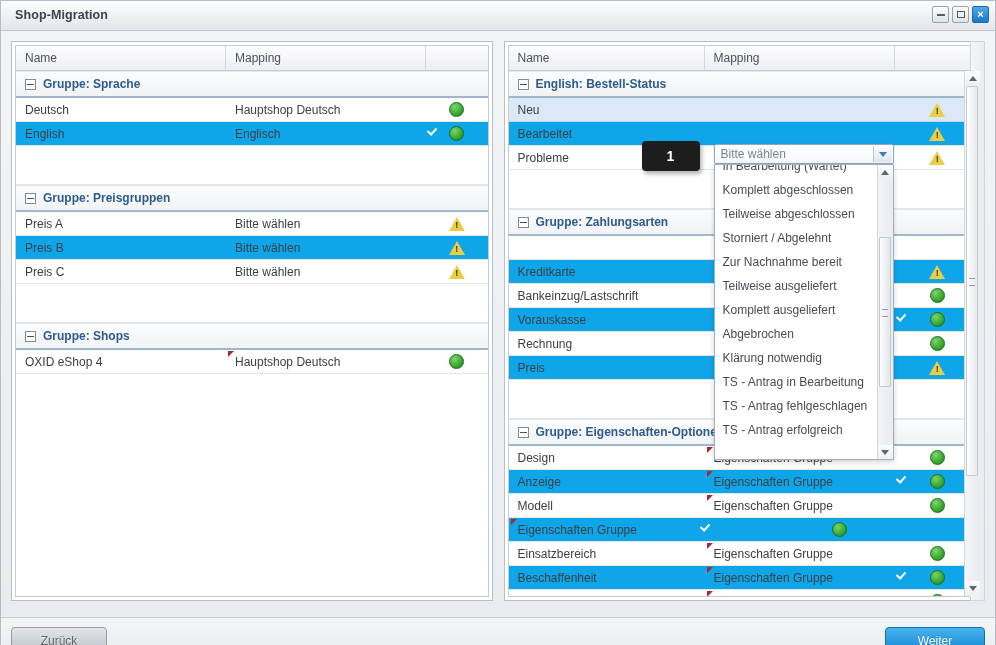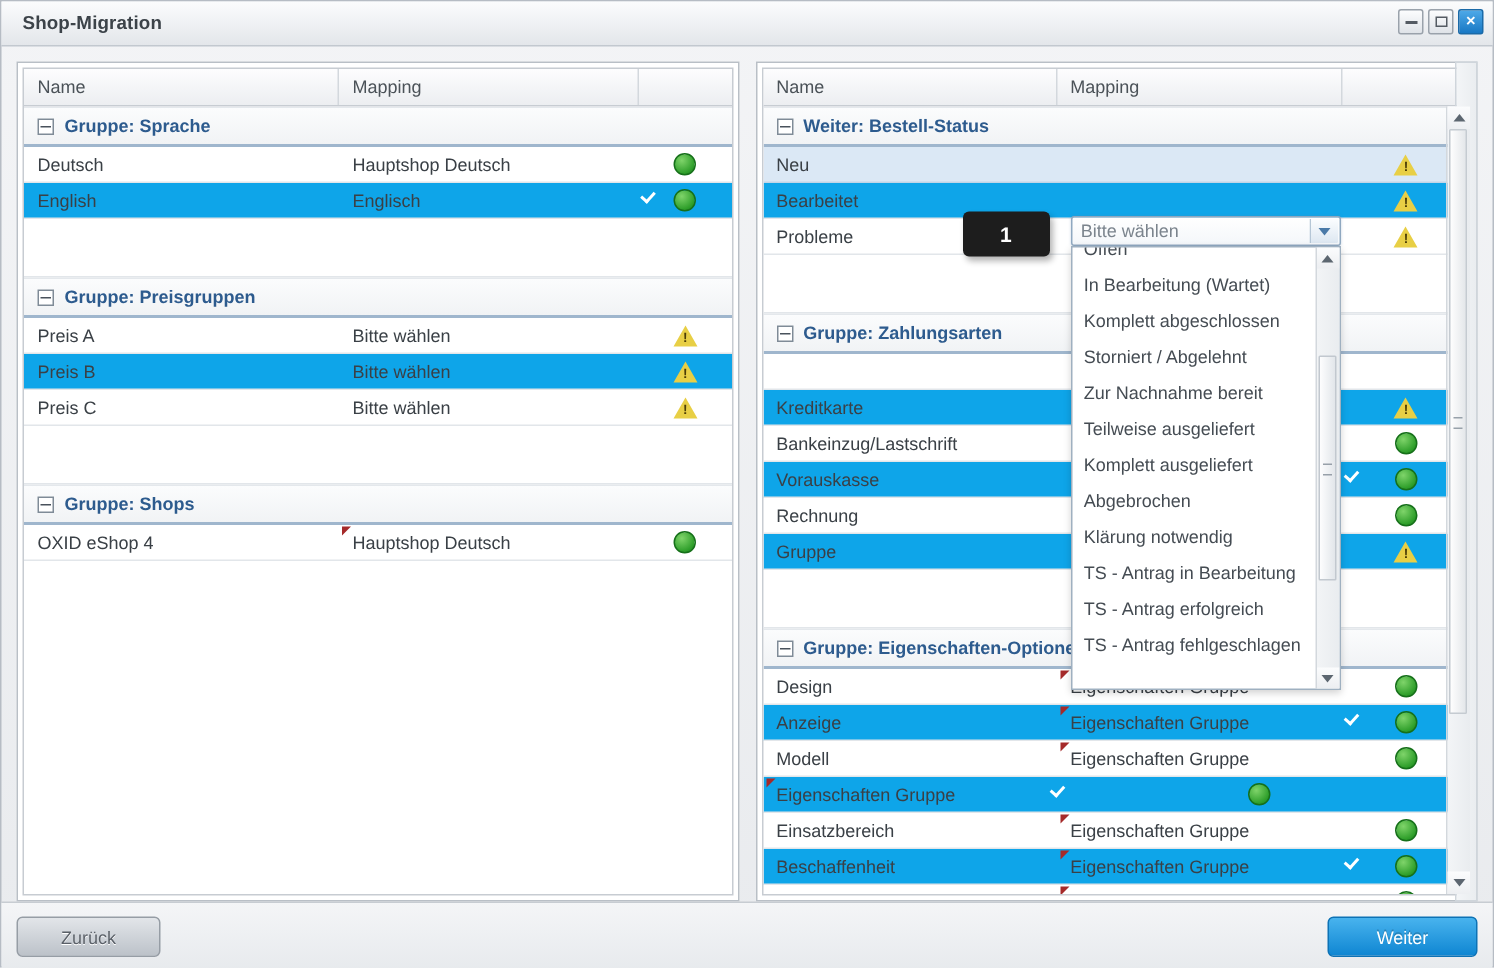--- a/index.html
+++ b/index.html
@@ -36,21 +36,21 @@
   }
   .win-btn .g{position:absolute;left:0;right:0;top:0;bottom:0;
     display:flex;align-items:center;justify-content:center;
     font-size:10px;line-height:1;color:#545b63;font-weight:bold;}
   .win-btn.close .g{color:#fff;font-size:11px;}
   .min-bar{width:8px;height:2px;background:#545b63;display:block;}
   .max-sq{width:8px;height:7px;border:1.5px solid #545b63;display:block;box-sizing:border-box;}
 
   
   .content{
-    flex:1 1 auto;position:relative;padding:10px 10px 0 10px;
+    flex:1 1 auto;position:relative;padding:10px 10px 16px 10px;
     display:flex;gap:11px;box-sizing:border-box;
   }
   .panel{
     position:relative;background:#fff;
     border:1px solid #b9bfc6;box-sizing:border-box;
     width:487px;height:560px;
     box-shadow:inset 0 0 0 1px #ffffff;
     overflow:hidden;
   }
   .panel-inner{position:absolute;left:3px;top:3px;right:3px;bottom:3px;
@@ -298,21 +298,21 @@
     <div class="panel">
       <div class="panel-inner">
         <div class="grid-head">
           <div class="hcell r-c-name">Name</div>
           <div class="hcell r-c-map">Mapping</div>
           <div class="hcell c-st"></div>
         </div>
         <div class="grid-body" id="right-body">
             <div class="group-row">
               <span class="collapse"></span>
-              <span>Weiter: Bestell-Status</span>
+              <span>English: Bestell-Status</span>
             </div>
             <div class="row sel">
               <div class="cell" style="width:196px">Neu</div>
               <div class="cell " style="width:190px"></div>
               <div class="cell st" style="flex:1 1 auto">
                 <span class="warn-wrap">
                   <span class="ico-warn"></span>
                 </span>
               </div>
             </div>
@@ -369,21 +369,21 @@
               </div>
             </div>
             <div class="row">
               <div class="cell" style="width:196px">Rechnung</div>
               <div class="cell " style="width:190px"></div>
               <div class="cell st" style="flex:1 1 auto">
                 <span class="ico-ok"></span>
               </div>
             </div>
             <div class="row alt">
-              <div class="cell" style="width:196px">Gruppe</div>
+              <div class="cell" style="width:196px">Preis</div>
               <div class="cell " style="width:190px"></div>
               <div class="cell st" style="flex:1 1 auto">
                 <span class="warn-wrap">
                   <span class="ico-warn"></span>
                 </span>
               </div>
             </div>
             <div class="spacer-row"></div>
             <div class="group-row">
               <span class="collapse"></span>
@@ -451,32 +451,32 @@
 
         <div class="combo-wrap">
           <div class="combo">
             <span class="val">Bitte wählen</span>
             <span class="arrow">
                 <i></i>
               </span>
           </div>
           <div class="dropdown">
             <div class="dd-list" id="dd-list">
-                <div class="dd-item">Offen</div>
                 <div class="dd-item">In Bearbeitung (Wartet)</div>
                 <div class="dd-item">Komplett abgeschlossen</div>
+                <div class="dd-item">Teilweise abgeschlossen</div>
                 <div class="dd-item">Storniert / Abgelehnt</div>
                 <div class="dd-item">Zur Nachnahme bereit</div>
                 <div class="dd-item">Teilweise ausgeliefert</div>
                 <div class="dd-item">Komplett ausgeliefert</div>
                 <div class="dd-item">Abgebrochen</div>
                 <div class="dd-item">Klärung notwendig</div>
                 <div class="dd-item">TS - Antrag in Bearbeitung</div>
+                <div class="dd-item">TS - Antrag fehlgeschlagen</div>
                 <div class="dd-item">TS - Antrag erfolgreich</div>
-                <div class="dd-item">TS - Antrag fehlgeschlagen</div>
               </div>
             <div class="dd-scroll">
               <div class="dd-sb-up">
                   <span class="tri-up"></span>
                 </div>
               <div class="dd-thumb"></div>
               <div class="dd-sb-dn">
                   <span class="tri-dn"></span>
                 </div>
             </div>

